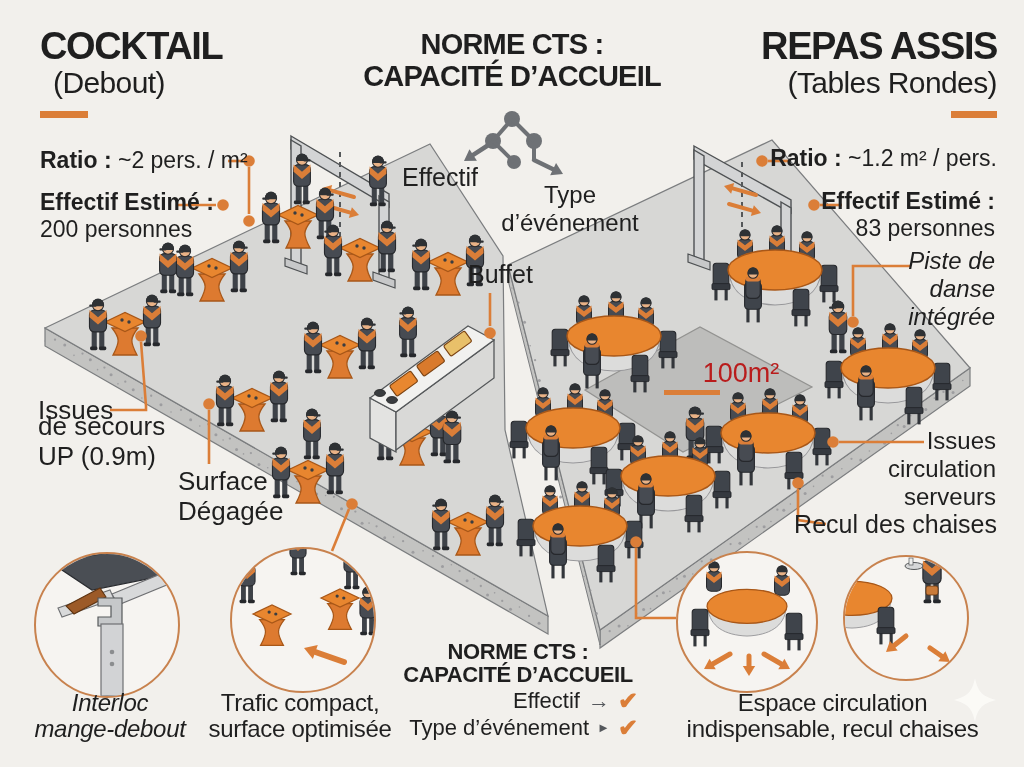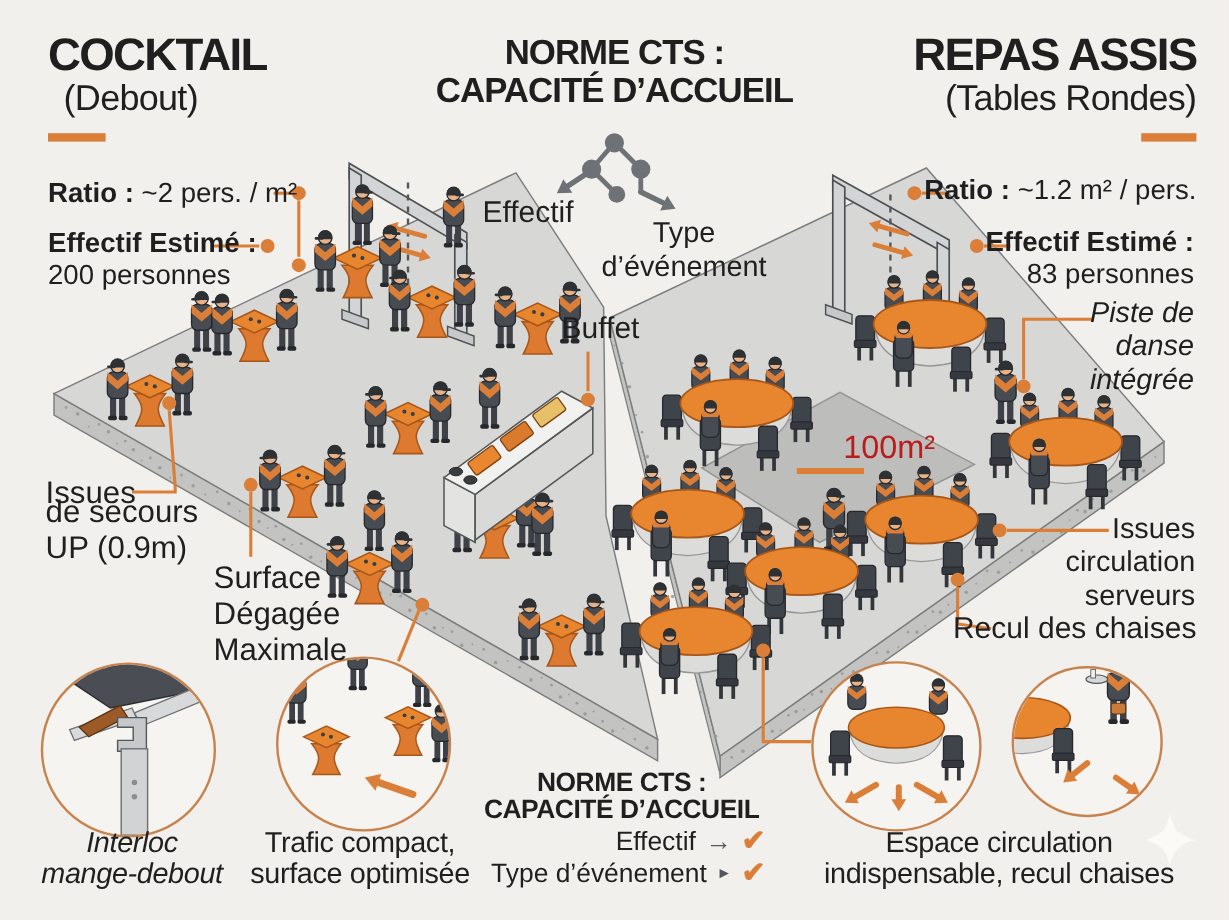--- a/index.html
+++ b/index.html
@@ -1185,21 +1185,20 @@
     <div>200 personnes</div>
   </div>
   <div class="lbl s26" style="left:38px;top:395px;">Issues</div>
   <div class="lbl s26" style="left:38px;top:411px;">
     <div>de secours</div>
     <div>UP (0.9m)</div>
   </div>
   <div class="lbl s26" style="left:178px;top:466px;">
     <div>Surface</div>
     <div>Dégagée</div>
-    <div>Maximale</div>
   </div>
 
   <div class="lbl s25" style="left:402px;top:163px;">Effectif</div>
   <div class="lbl s24 calign" style="left:500px;top:181px;width:140px;">
     <div>Type</div>
     <div>d’événement</div>
   </div>
   <div class="lbl s25" style="left:468px;top:260px;">Buffet</div>
   <div class="lbl calign" style="left:650px;top:358px;width:86px;font-size:27px;color:#b91c1c;margin-left:48px;">100m²</div>
   <div class="bar" style="left:664px;top:390px;width:56px;height:5px;background:#DB7E38;"></div>

